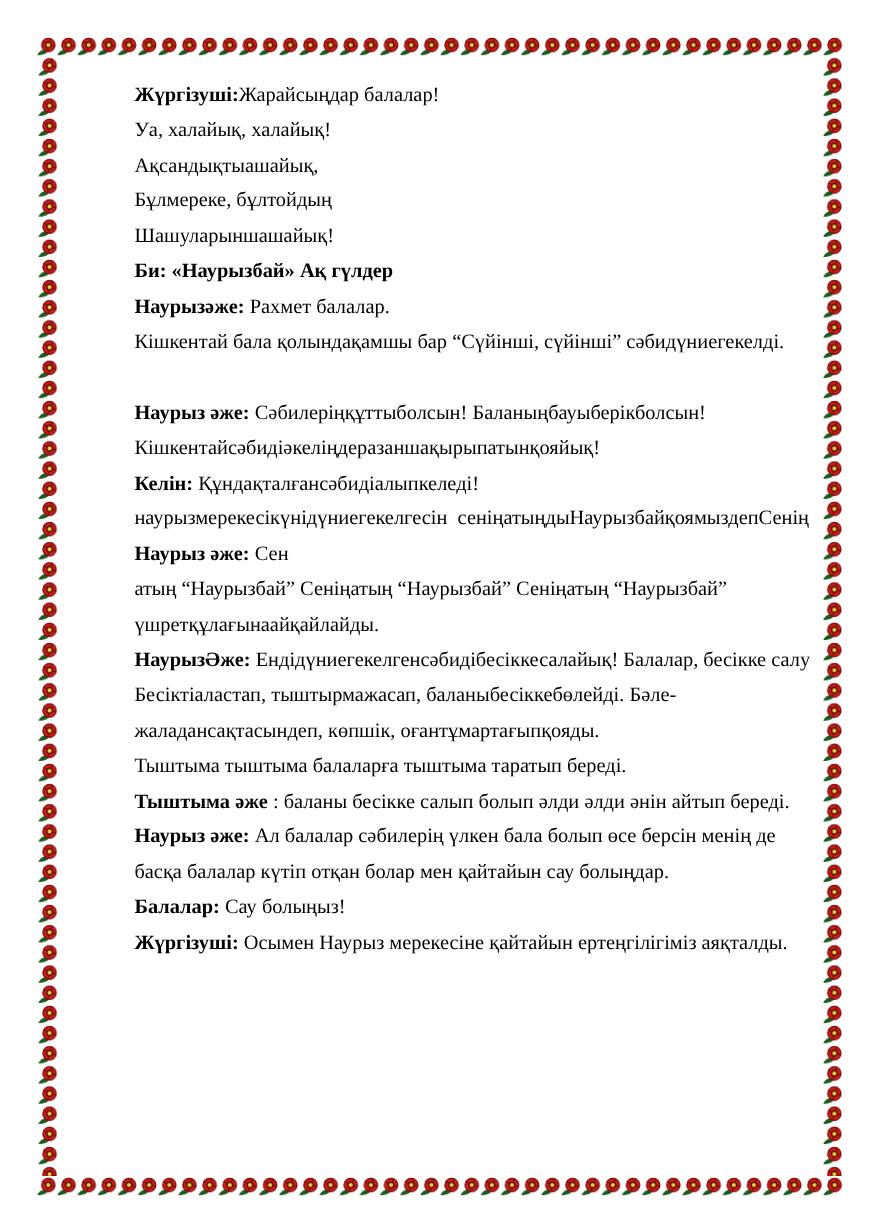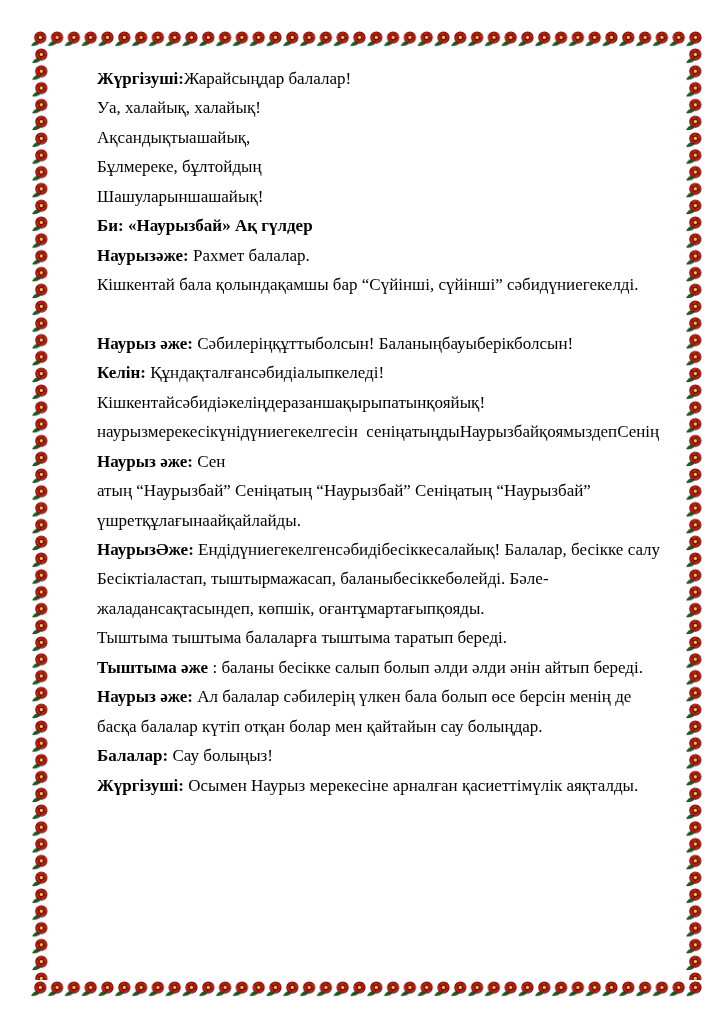--- a/index.html
+++ b/index.html
@@ -23,21 +23,21 @@
   .strip-right  { left: 685px; top: 47px;  }
 
   .flower-petal   { fill: var(--petal, #cf1a15); stroke: var(--petal-dark, #70100c); stroke-width: 1; }
   .flower-lines   { fill: none; stroke: var(--petal-dark, #70100c); stroke-width: 0.9; }
   .flower-bud     { fill: var(--bud, #f3c93f); stroke: var(--bud-ring, #4d0d06); stroke-width: 1.1; }
   .flower-leaf    { fill: var(--leaf, #1d5a1f); }
 
   
   .text-block {
     position: absolute;
-    left: 97px; top: 64px;
+    left: 112px; top: 64px;
     width: 575px;
     color: #000000;
   }
   .line {
     margin: 0; padding: 0;
     height: 29.45px; line-height: 29.45px;
     font-size: 17px;
     white-space: pre;
   }
   .line b { font-weight: bold; }
@@ -85,23 +85,23 @@
     <p class="line"><b>Би: «Наурызбай» Ақ гүлдер</b><span></span></p>
 
     <p class="line"><b>Наурызәже:</b><span> Рахмет балалар.</span></p>
 
     <p class="line"><b></b><span>Кішкентай бала қолындақамшы бар “Сүйінші, сүйінші” сәбидүниегекелді.</span></p>
 
     <p class="line"><b></b><span></span></p>
 
     <p class="line"><b>Наурыз әже:</b><span> Сәбилеріңқұттыболсын! Баланыңбауыберікболсын!</span></p>
 
+    <p class="line"><b></b><span>Кішкентайсәбидіәкеліңдеразаншақырыпатынқояйық!</span></p>
+
     <p class="line"><b>Келін:</b><span> Құндақталғансәбидіалыпкеледі!</span></p>
-
-    <p class="line"><b></b><span>Кішкентайсәбидіәкеліңдеразаншақырыпатынқояйық!</span></p>
 
     <p class="line"><b></b><span>наурызмерекесікүнідүниегекелгесін  сеніңатыңдыНаурызбайқоямыздепСенің</span></p>
 
     <p class="line"><b>Наурыз әже:</b><span> Сен</span></p>
 
     <p class="line"><b></b><span>атың “Наурызбай” Сеніңатың “Наурызбай” Сеніңатың “Наурызбай”</span></p>
 
     <p class="line"><b></b><span>үшретқұлағынаайқайлайды.</span></p>
 
     <p class="line"><b>НаурызӘже:</b><span> Ендідүниегекелгенсәбидібесіккесалайық! Балалар, бесікке салу</span></p>
@@ -114,16 +114,16 @@
     <p class="line"><b></b><span>Тыштыма тыштыма балаларға тыштыма таратып береді.</span></p>
 
     <p class="line"><b>Тыштыма әже</b><span> : баланы бесікке салып болып әлди әлди әнін айтып береді.</span></p>
 
     <p class="line"><b>Наурыз әже:</b><span> Ал балалар сәбилерің үлкен бала болып өсе берсін менің де</span></p>
 
     <p class="line"><b></b><span>басқа балалар күтіп отқан болар мен қайтайын сау болыңдар.</span></p>
 
     <p class="line"><b>Балалар:</b><span> Сау болыңыз!</span></p>
 
-    <p class="line"><b>Жүргізуші:</b><span> Осымен Наурыз мерекесіне арналған қасиеттімүлік аяқталды.</span></p>
+    <p class="line"><b>Жүргізуші:</b><span> Осымен Наурыз мерекесіне қайтайын ертеңгілігіміз аяқталды.</span></p>
   </div>
 
 </div>
 
 </body></html>

